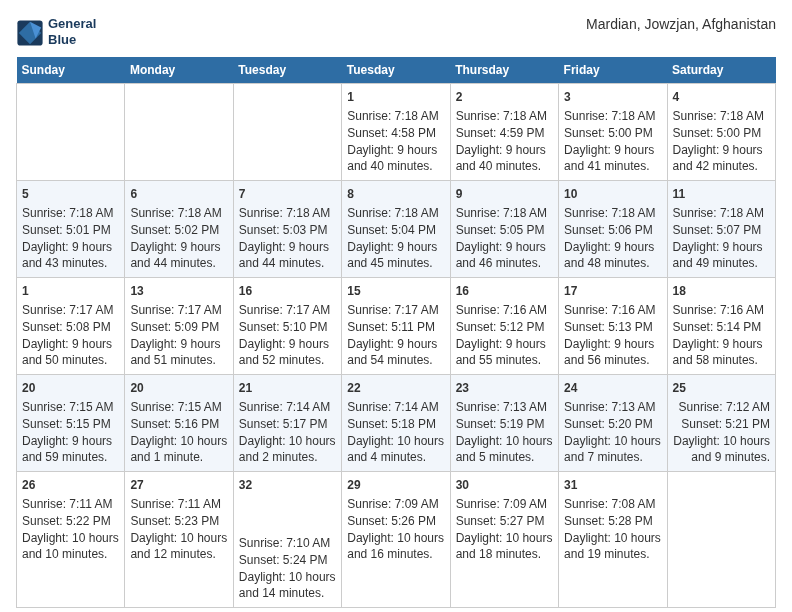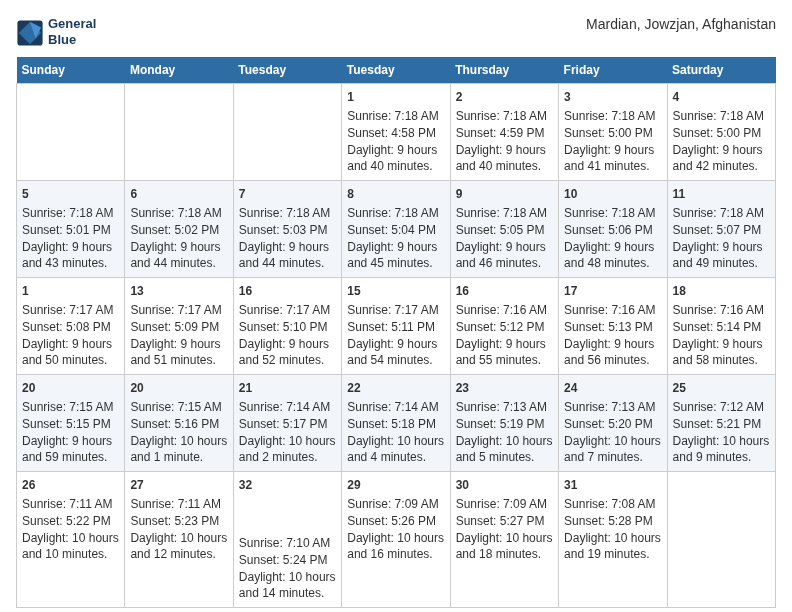--- a/index.html
+++ b/index.html
@@ -269,21 +269,21 @@
 Daylight: 10 hours and 5 minutes.</div>
         </td>
         <td>
           <span class="day-num">24</span>
           <div class="day-info" style="white-space: pre-line;">Sunrise: 7:13 AM
 Sunset: 5:20 PM
 Daylight: 10 hours and 7 minutes.</div>
         </td>
         <td>
           <span class="day-num">25</span>
-          <div class="day-info" style="white-space: pre-line;">Sunrise: 7:12 AM
+          <div class="day-info" style="white-space: pre-line; text-align: right;">Sunrise: 7:12 AM
 Sunset: 5:21 PM
 Daylight: 10 hours and 9 minutes.</div>
         </td>
       </tr>
       <tr>
         <td>
           <span class="day-num">26</span>
           <div class="day-info" style="white-space: pre-line;">Sunrise: 7:11 AM
 Sunset: 5:22 PM
 Daylight: 10 hours and 10 minutes.</div>

